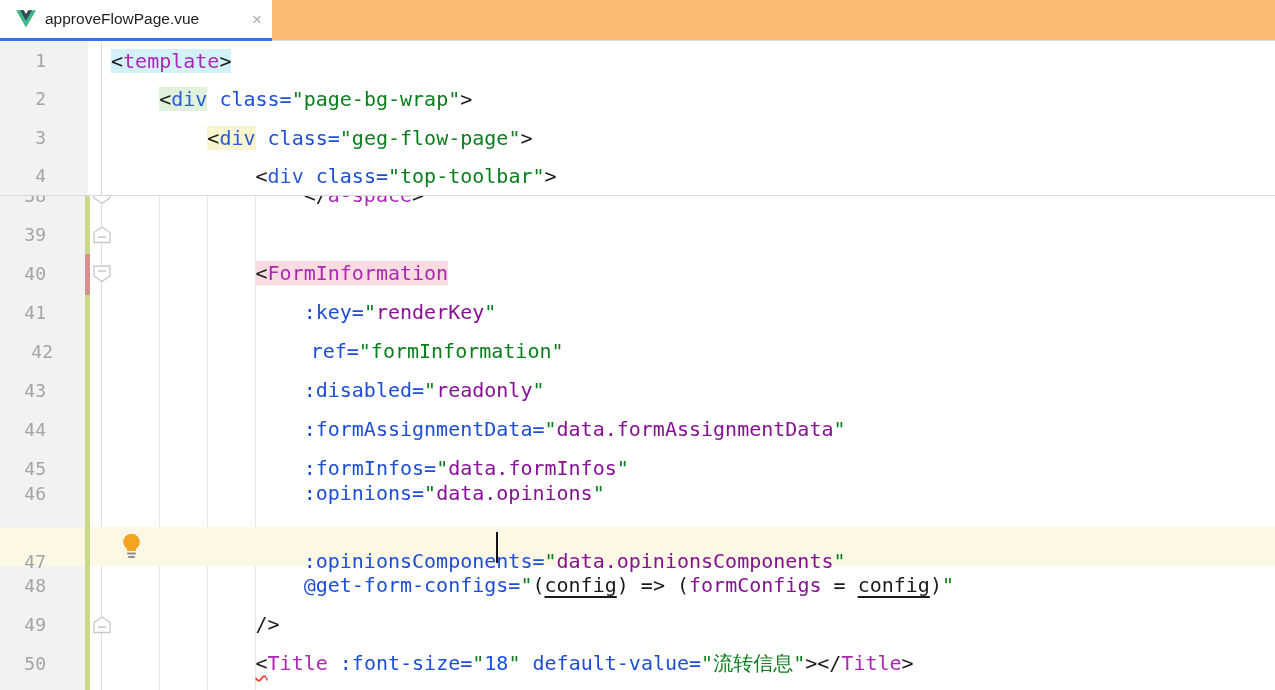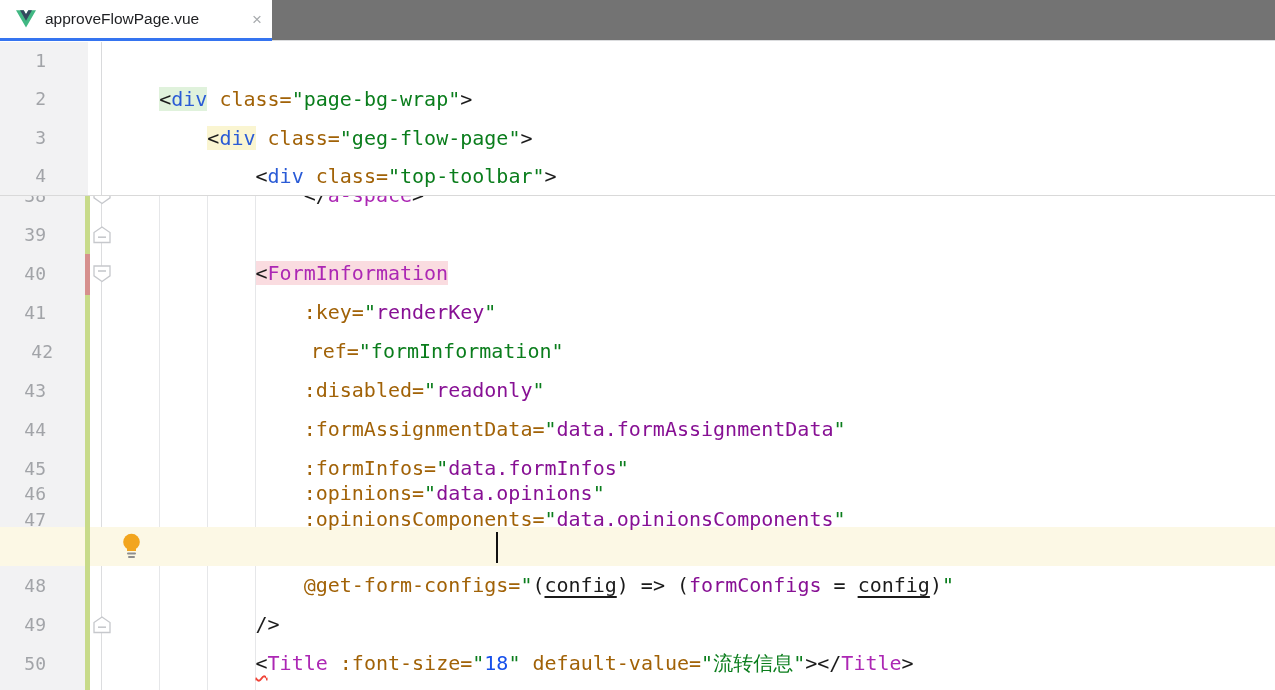--- a/index.html
+++ b/index.html
@@ -1,20 +1,20 @@
 <!DOCTYPE html>
 <html><head>
 <meta charset="utf-8">
 <style>
   html,body{margin:0;padding:0;}
   body{width:1275px;height:690px;overflow:hidden;background:#ffffff;position:relative;
        font-family:"DejaVu Sans Mono",monospace;}
 
   
-  .tabbar{position:absolute;left:0;top:0;width:1275px;height:41px;background:#737373;
+  .tabbar{position:absolute;left:0;top:0;width:1275px;height:41px;background:#fdba74;
           border-bottom:1px solid #DBDCDE;box-sizing:border-box;}
   .tab{position:absolute;left:0;top:0;height:41px;width:272px;background:#FFFFFF;
        display:flex;align-items:center;box-sizing:border-box;padding:0 10px 0 16px;
        border-bottom:3px solid #3574F0;}
   .tab-label{font-family:"Liberation Sans",sans-serif;font-size:15.5px;color:#1E1F22;
              margin-left:9px;white-space:nowrap;}
   .tab-close{margin-left:auto;font-family:"Liberation Sans",sans-serif;font-size:17px;
              color:#A8ABAE;line-height:1;cursor:pointer;}
 
   
@@ -45,21 +45,21 @@
   .cutclip .row{top:-20px;}
 
   .fold{position:absolute;left:93px;top:11px;width:18px;height:18px;}
   .bulb{position:absolute;left:121px;top:491px;width:21px;height:27px;}
   .caret{position:absolute;left:496px;top:490px;width:2px;height:31px;background:#111;}
 
   
   .c-p{color:#1B1B1B}
   .c-plain{color:#1B1B1B}
   .c-tag{color:#2A5BD6}
-  .c-attr{color:#a16207}
+  .c-attr{color:#1d4ed8}
   .c-num{color:#1750EB}
   .c-str{color:#0A7D1C}
   .c-expr{color:#871094}
   .c-comp{color:#AC27B4}
   .c-param{color:#1B1B1B;text-decoration:underline;text-decoration-thickness:1.5px;text-underline-offset:4px;}
   .hl-cyan{background:#D2F1F8}
   .hl-green{background:#E0F2DC}
   .hl-yellow{background:#FAF5D1}
   .hl-pink{background:#FADCE0}
   .sq{text-decoration:underline wavy #F04438 1.5px;text-underline-offset:5px;}
@@ -77,21 +77,21 @@
     <span class="tab-close">×</span>
   </div>
 </div>
 
 <div class="editor">
 
   <div class="sticky">
     <div class="sticky-gutter"></div>
     <div class="sticky-gutter-border"></div>
     <div id="sticky-rows">
-        <div class="srow"><span class="ln">1</span></div>
+        <div class="srow"><span class="ln">1</span><span class="code"><span class="c-p hl-cyan">&lt;</span><span class="c-comp hl-cyan">template</span><span class="c-p hl-cyan">&gt;</span></span></div>
         <div class="srow"><span class="ln">2</span><span class="code"><span class="c-plain">    </span><span class="c-p hl-green">&lt;</span><span class="c-tag hl-green">div</span><span class="c-plain"> </span><span class="c-attr">class</span><span class="c-attr">=</span><span class="c-str">"page-bg-wrap"</span><span class="c-p">&gt;</span></span></div>
         <div class="srow"><span class="ln">3</span><span class="code"><span class="c-plain">        </span><span class="c-p hl-yellow">&lt;</span><span class="c-tag hl-yellow">div</span><span class="c-plain"> </span><span class="c-attr">class</span><span class="c-attr">=</span><span class="c-str">"geg-flow-page"</span><span class="c-p">&gt;</span></span></div>
         <div class="srow"><span class="ln">4</span><span class="code"><span class="c-plain">            </span><span class="c-p">&lt;</span><span class="c-tag">div</span><span class="c-plain"> </span><span class="c-attr">class</span><span class="c-attr">=</span><span class="c-str">"top-toolbar"</span><span class="c-p">&gt;</span></span></div>
       </div>
   </div>
 
   <div class="gutter-bg-main"></div>
   <div class="indent-guide" style="left:159px"></div>
   <div class="indent-guide" style="left:207px"></div>
   <div class="indent-guide" style="left:255px"></div>
@@ -113,21 +113,21 @@
       <div class="row" style="top: 212px;"><span class="ln">40</span><svg class="fold" viewBox="0 0 18 18">
           <path d="M1 1 H17 V10.8 L9 16.5 L1 10.8 Z" fill="#fff" stroke="#C6C8CC" stroke-width="1.3"></path>
           <line x1="5" y1="6" x2="13" y2="6" stroke="#C6C8CC" stroke-width="1.6"></line>
         </svg><span class="code"><span class="c-plain">            </span><span class="c-p hl-pink">&lt;</span><span class="c-comp hl-pink">FormInformation</span></span></div>
       <div class="row" style="top: 251px;"><span class="ln">41</span><span class="code"><span class="c-plain">                </span><span class="c-attr">:key</span><span class="c-attr">=</span><span class="c-str">"</span><span class="c-expr">renderKey</span><span class="c-str">"</span></span></div>
       <div class="row" style="top: 290px; margin-left: 7px;"><span class="ln">42</span><span class="code"><span class="c-plain">                </span><span class="c-attr">ref</span><span class="c-attr">=</span><span class="c-str">"formInformation"</span></span></div>
       <div class="row" style="top: 329px;"><span class="ln">43</span><span class="code"><span class="c-plain">                </span><span class="c-attr">:disabled</span><span class="c-attr">=</span><span class="c-str">"</span><span class="c-expr">readonly</span><span class="c-str">"</span></span></div>
       <div class="row" style="top: 368px;"><span class="ln">44</span><span class="code"><span class="c-plain">                </span><span class="c-attr">:formAssignmentData</span><span class="c-attr">=</span><span class="c-str">"</span><span class="c-expr">data.formAssignmentData</span><span class="c-str">"</span></span></div>
       <div class="row" style="top: 407px;"><span class="ln">45</span><span class="code"><span class="c-plain">                </span><span class="c-attr">:formInfos</span><span class="c-attr">=</span><span class="c-str">"</span><span class="c-expr">data.formInfos</span><span class="c-str">"</span></span></div>
       <div class="row" style="top: 432px;"><span class="ln">46</span><span class="code"><span class="c-plain">                </span><span class="c-attr">:opinions</span><span class="c-attr">=</span><span class="c-str">"</span><span class="c-expr">data.opinions</span><span class="c-str">"</span></span></div>
-      <div class="row" style="top: 458px;"><span class="ln">47</span><span class="code"><span class="c-plain">                </span><span class="c-attr">:opinionsComponents</span><span class="c-attr">=</span><span class="c-str">"</span><span class="c-expr">data.opinionsComponents</span><span class="c-str">"</span></span></div>
+      <div class="row" style="top: 500px;"><span class="ln">47</span><span class="code"><span class="c-plain">                </span><span class="c-attr">:opinionsComponents</span><span class="c-attr">=</span><span class="c-str">"</span><span class="c-expr">data.opinionsComponents</span><span class="c-str">"</span></span></div>
       <div class="row" style="top: 524px;"><span class="ln">48</span><span class="code"><span class="c-plain">                </span><span class="c-attr">@get-form-configs</span><span class="c-attr">=</span><span class="c-str">"</span><span class="c-p">(</span><span class="c-param">config</span><span class="c-p">)</span><span class="c-plain"> </span><span class="c-p">=&gt;</span><span class="c-plain"> </span><span class="c-p">(</span><span class="c-expr">formConfigs</span><span class="c-plain"> </span><span class="c-p">=</span><span class="c-plain"> </span><span class="c-param">config</span><span class="c-p">)</span><span class="c-str">"</span></span></div>
       <div class="row" style="top: 563px;"><span class="ln">49</span><svg class="fold" viewBox="0 0 18 18">
           <path d="M1 6.5 L9 1 L17 6.5 V16.5 H1 Z" fill="#fff" stroke="#C6C8CC" stroke-width="1.3"></path>
           <line x1="5" y1="11.2" x2="13" y2="11.2" stroke="#C6C8CC" stroke-width="1.6"></line>
         </svg><span class="code"><span class="c-plain">            </span><span class="c-p">/&gt;</span></span></div>
       <div class="row" style="top: 602px;"><span class="ln">50</span><span class="code"><span class="c-plain">            </span><span class="c-p sq">&lt;</span><span class="c-comp">Title</span><span class="c-plain"> </span><span class="c-attr">:font-size</span><span class="c-attr">=</span><span class="c-str">"</span><span class="c-num">18</span><span class="c-str">"</span><span class="c-plain"> </span><span class="c-attr">default-value</span><span class="c-attr">=</span><span class="c-str">"流转信息"</span><span class="c-p">&gt;</span><span class="c-p">&lt;/</span><span class="c-comp">Title</span><span class="c-p">&gt;</span></span></div>
     </div>
 
   <div class="vcs-green"></div>
   <div class="vcs-red"></div>

